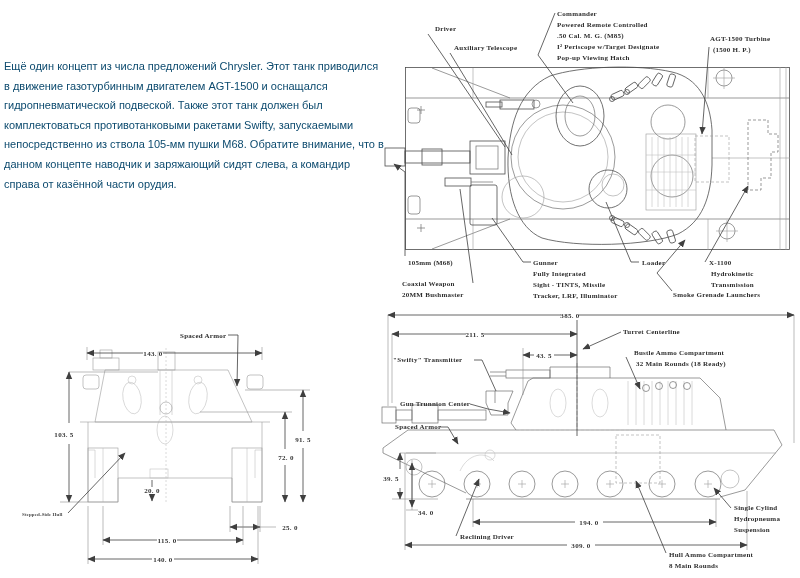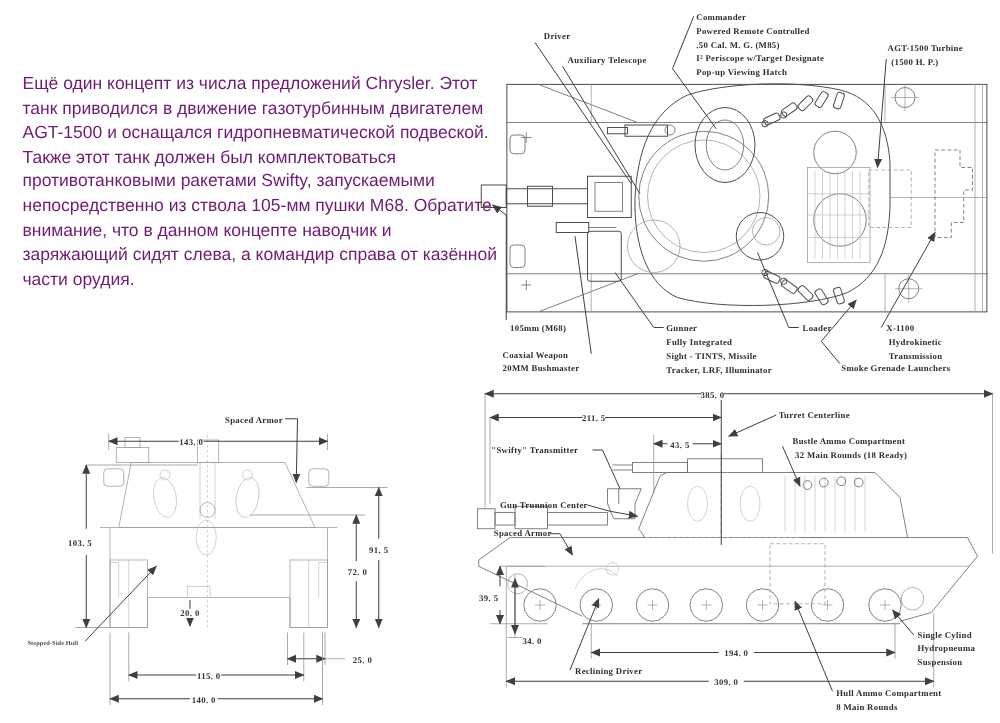--- a/index.html
+++ b/index.html
@@ -1,21 +1,21 @@
 <!DOCTYPE html>
 <html><head>
 <meta charset="utf-8">
 <style>
   html,body{margin:0;padding:0;}
   body{background:#ffffff;width:800px;height:578px;position:relative;overflow:hidden;}
   .page{position:absolute;left:0;top:0;width:800px;height:578px;background:#fff;}
   .intro{
-    position:absolute;left:18px;top:57px;width:380px;
+    position:absolute;left:4px;top:57px;width:380px;
     font-family:"Liberation Sans",sans-serif;
-    font-size:14px;line-height:19.6px;color:#701a75;
+    font-size:11px;line-height:19.6px;color:#0c4a6e;
   }
   svg{position:absolute;}
   #topview{left:380px;top:0;}
   #frontview{left:0;top:320px;}
   #sideview{left:378px;top:303px;}
   .lbl{font-family:"Liberation Serif",serif;font-size:7px;font-weight:bold;fill:#2e2e2e;letter-spacing:.25px;}
   .lblsm{font-family:"Liberation Serif",serif;font-size:5px;font-weight:bold;fill:#4a4a4a;letter-spacing:.1px;}
   .dim{font-family:"Liberation Serif",serif;font-size:7px;font-weight:bold;fill:#333;letter-spacing:.3px;}
   .ldr{stroke:#3f3f3f;stroke-width:.8;fill:none;}
   .dimln{stroke:#3f3f3f;stroke-width:.8;fill:none;}

